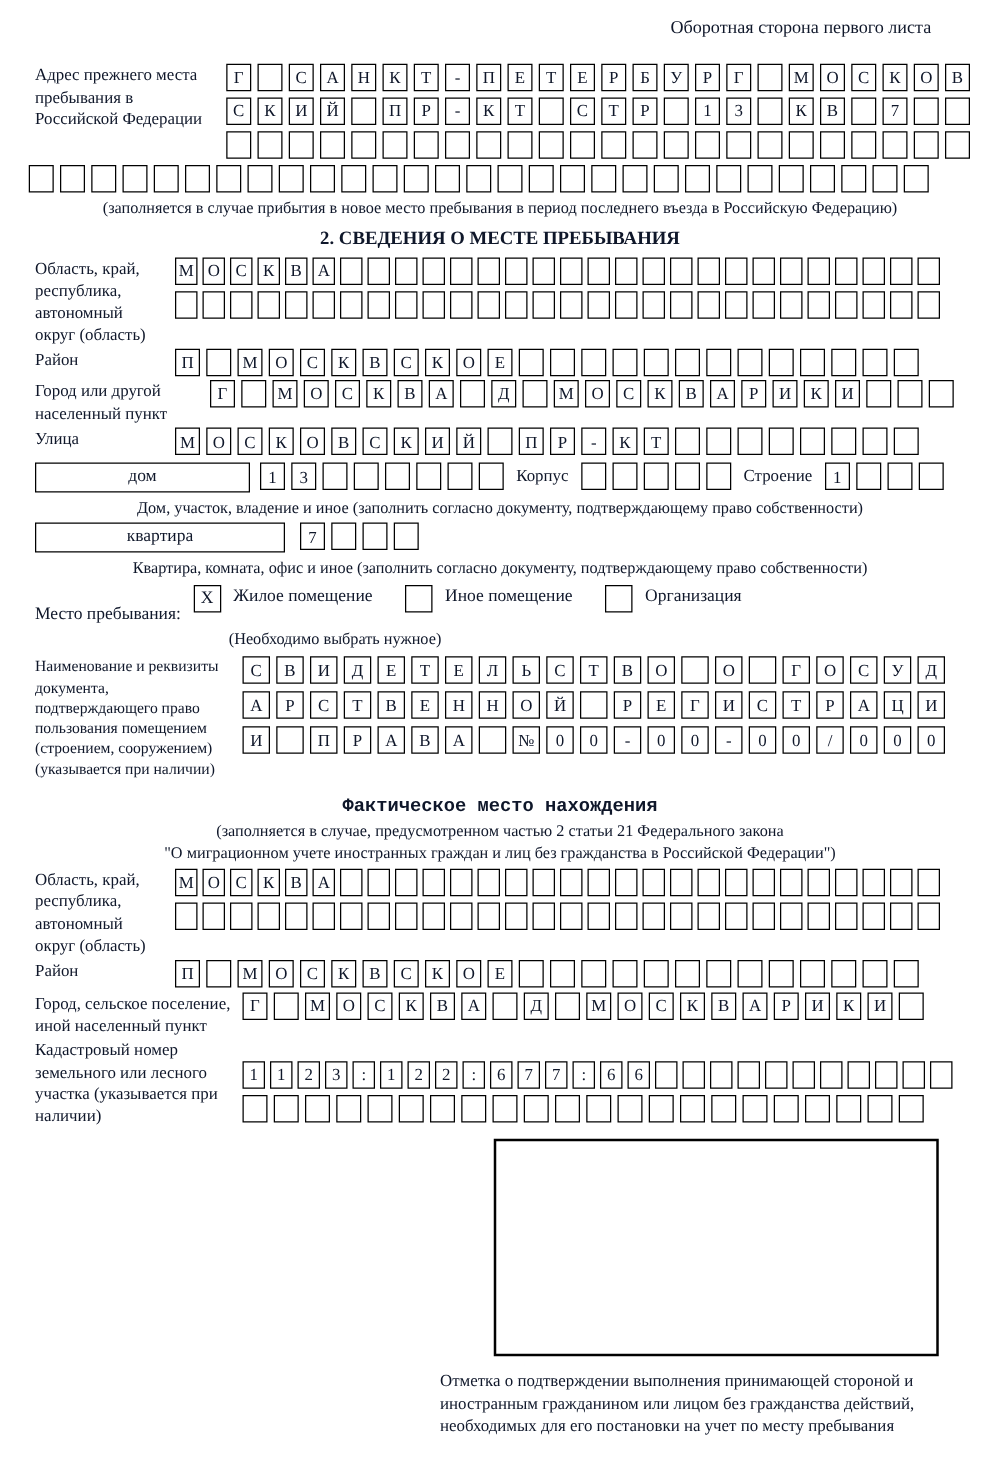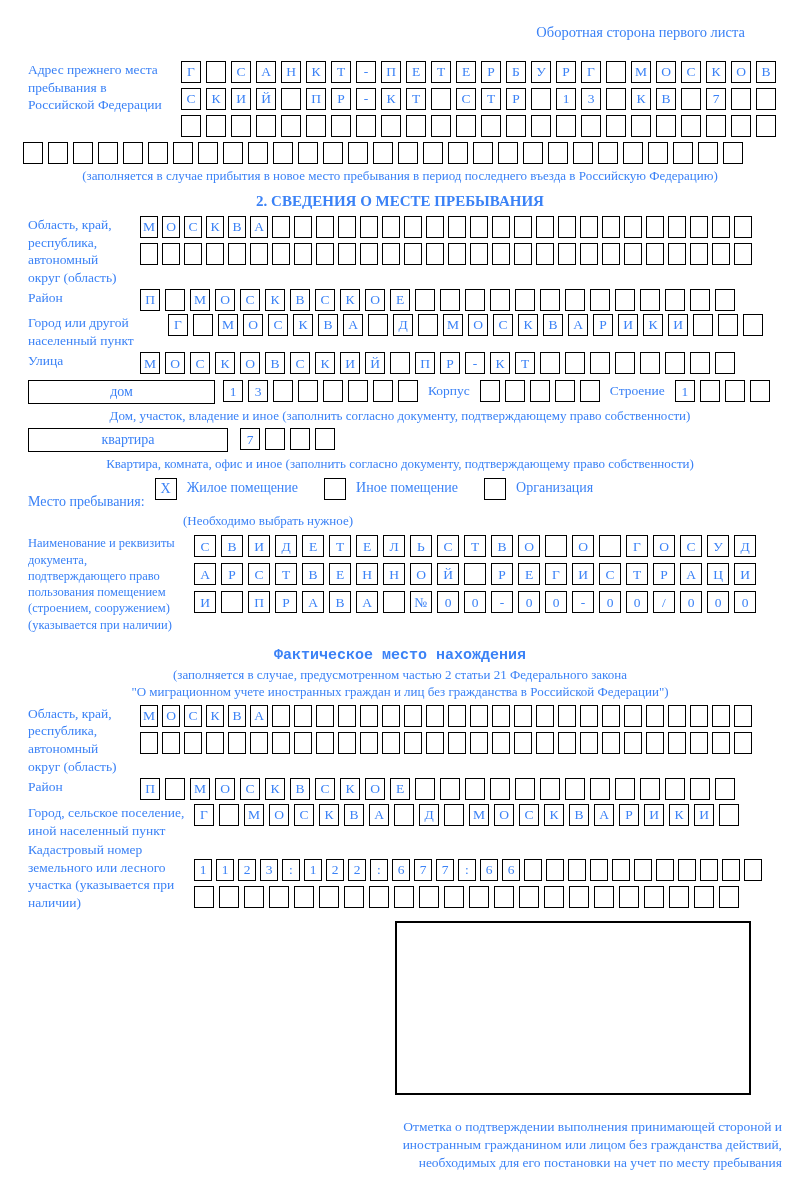--- a/index.html
+++ b/index.html
@@ -1,20 +1,20 @@
 <!DOCTYPE html>
 <html><head>
 <meta charset="utf-8">
 <style>
   html,body{margin:0;padding:0;background:#fff;}
   .page{
     width:800px;height:1180px;box-sizing:border-box;
-    background:#fff;color:#3b82f6;
+    background:#fff;color:#0f172a;
     font-family:"Liberation Serif","DejaVu Serif",serif;
-    padding-top:24px;overflow:hidden;
+    padding-top:14px;overflow:hidden;
   }
   .hdr-note{text-align:right;padding-right:55px;font-size:14.5px;}
   .frow{display:flex;align-items:flex-start;margin-left:28px;}
   .lbl{flex:0 0 auto;font-size:13.5px;line-height:1.3;margin-right:8px;}
   .wA{width:145px;} .wS{width:104px;} .wC{width:132px;} .wD{width:158px;}
   .grid{display:flex;flex-direction:column;gap:5px;}
   .cells{display:flex;}
   .p25{gap:5px;} .p25 .cell{width:20px;}
   .p22{gap:4px;} .p22 .cell{width:18px;}
   .p27{gap:5px;} .p27 .cell{width:22px;}
@@ -36,21 +36,21 @@
   .chk{
     width:22px;height:22px;box-sizing:border-box;border:1.5px solid #000;
     display:flex;align-items:center;justify-content:center;
     font-size:14px;flex:0 0 auto;
   }
   .stay-lbl{font-size:14px;margin-right:10px;margin-top:16px;}
   .opt-lbl{font-size:14px;margin:2px 26px 0 10px;}
   .choose-note{font-size:13px;margin:3px 0 0 183px;}
   .fact-note{text-align:center;font-size:13px;margin-top:2px;line-height:1.35;}
   .stamp{width:356px;height:174px;border:2px solid #000;margin:10px 0 0 395px;box-sizing:border-box;}
-  .stamp-cap{width:430px;margin:23px 0 0 352px;text-align:right;font-size:13.5px;line-height:1.32;}
+  .stamp-cap{width:430px;margin:11px 0 0 352px;text-align:left;font-size:13.5px;line-height:1.32;}
   .mt2{margin-top:2px;} .mt3{margin-top:3px;} .mt4{margin-top:4px;}
   .mt6{margin-top:6px;}
   .mt14{margin-top:14px;font-family:Liberation Mono, monospace;} .mt20{margin-top:20px;}
   .grid-drop{margin-top:18px;}
 </style>
 </head>
 <body>
 
 <div class="page">
 
@@ -324,21 +324,21 @@
         <span class="cell"></span>
         <span class="cell"></span>
         <span class="cell"></span>
         <span class="cell"></span>
         <span class="cell"></span>
         <span class="cell"></span>
       </div>
   </div>
 
   <div class="frow mt6">
-    <div class="widebox" style="width:187px;margin-right:8px;">дом</div>
+    <div class="widebox" style="width:172px;margin-right:8px;">дом</div>
     <div class="cells p25">
         <span class="cell">1</span>
         <span class="cell">3</span>
         <span class="cell"></span>
         <span class="cell"></span>
         <span class="cell"></span>
         <span class="cell"></span>
         <span class="cell"></span>
         <span class="cell"></span>
       </div>

